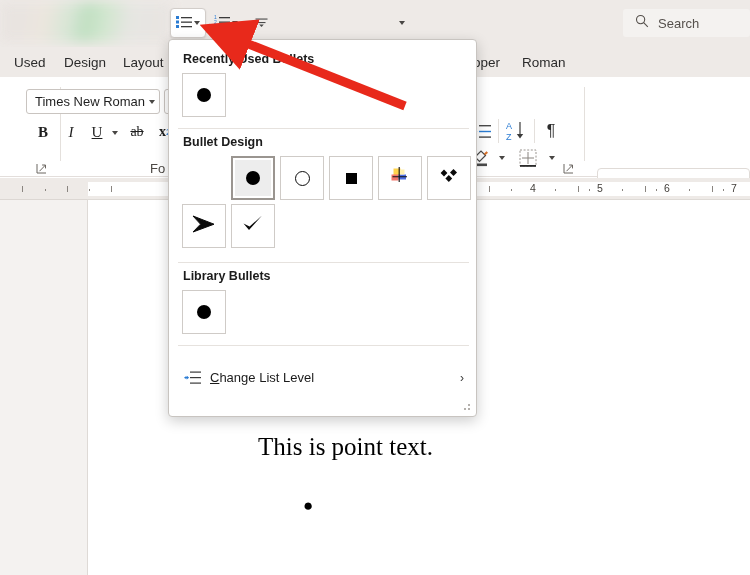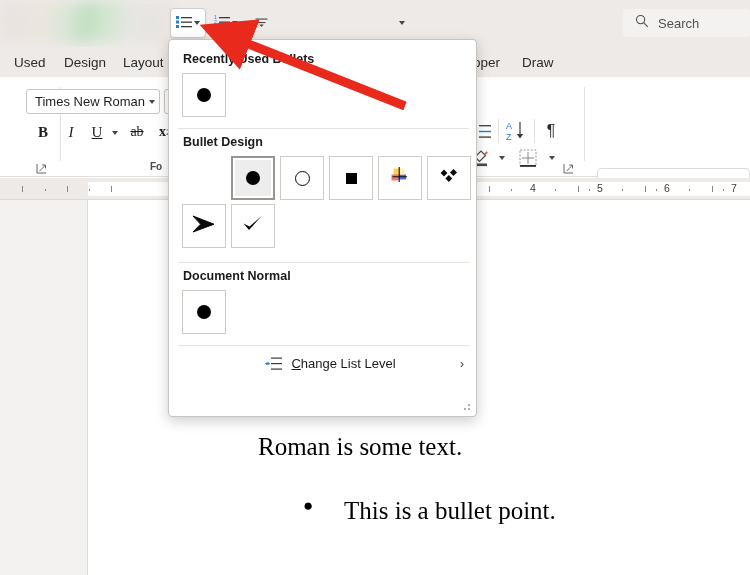--- a/index.html
+++ b/index.html
@@ -128,21 +128,21 @@
     color: #1f1f1f;
   }
 
   .dlg-launch {
     position: absolute;
     width: 11px; height: 11px;
     cursor: default;
   }
   .grp-label {
     position: absolute;
-    font-size: 10px; color: #4d4945; font-weight: bold;
+    font-size: 13px; color: #4d4945;
   }
 
   .stylebox {
     position: absolute; left: 597px; top: 91px;
     width: 153px; height: 57px;
     border: 1px solid #e0dbd7;
     border-radius: 4px;
     background: #fff;
     overflow: hidden;
   }
@@ -337,21 +337,21 @@
       </span>
       <span class="search-label">Search</span>
     </div>
   </div>
 
   <div class="tabstrip">
     <div class="tab" style="left:14px">Used</div>
     <div class="tab" style="left:64px">Design</div>
     <div class="tab" style="left:123px">Layout</div>
     <div class="tab" style="left:470px">loper</div>
-    <div class="tab" style="left:522px">Draw</div>
+    <div class="tab" style="left:522px">Roman</div>
   </div>
 
   <div class="ribbon">
 
     <div class="grp-sep" style="left:60px"></div>
     <div class="grp-sep" style="left:463px"></div>
     <div class="grp-sep" style="left:584px"></div>
 
     <div class="fontbox" style="left:26px; top:12px; width:134px;">
       <span class="nm">Times New Roman</span>
@@ -479,23 +479,22 @@
     <div class="tick dot" style="left:656px"></div>
     <div class="rnum" style="left:667px">6</div>
     <div class="tick dot" style="left:689px"></div>
     <div class="tick" style="left:712px"></div>
     <div class="tick dot" style="left:723px"></div>
     <div class="rnum" style="left:734px">7</div>
   </div>
 
   <div class="docarea">
     <div class="page">
-      <div class="doc-line" style="left:170px; top:233px;">Roman is some text.</div>
+      <div class="doc-line" style="left:170px; top:233px;">This is point text.</div>
       <div class="doc-bullet" style="left:215px; top:296px; font-size:17px;">●</div>
-      <div class="doc-line" style="left:256px; top:297px;">This is a bullet point.</div>
     </div>
 
   </div>
 
   <div class="dropdown">
 
     <div class="dd-head" style="left:14px; top:12px;">Recently Used Bullets</div>
     <div class="bullet-cell" style="left:13px; top:33px;">
       <span class="dot-lg"></span>
     </div>
@@ -546,28 +545,28 @@
     <div class="bullet-cell" style="left:62px; top:164px;">
       <span>
         <svg width="24" height="22" viewBox="0 0 24 22">
           <path d="M2.5 10.5 L8 17 L21 2.5 L8.6 13.6 Z" fill="#0b0b0b"></path>
         </svg>
       </span>
     </div>
 
     <div class="dd-sep" style="top:222px;"></div>
 
-    <div class="dd-head" style="left:14px; top:229px;">Document Normal</div>
+    <div class="dd-head" style="left:14px; top:229px;">Library Bullets</div>
     <div class="bullet-cell" style="left:13px; top:250px;">
       <span class="dot-lg"></span>
     </div>
 
     <div class="dd-sep" style="top:305px;"></div>
 
-    <div class="dd-menuitem" style="top:310px;justify-content:center;">
+    <div class="dd-menuitem" style="top:324px;">
       <span style="margin-left:14px; display:flex; align-items:center;">
         <svg width="17" height="14" viewBox="0 0 17 14">
           <rect x="6" y="0.5" width="11" height="1.2" fill="#3B3B3B"></rect>
           <rect x="6" y="6" width="11" height="1.2" fill="#3B3B3B"></rect>
           <rect x="6" y="11.5" width="11" height="1.2" fill="#3B3B3B"></rect>
           <line x1="0.5" y1="6.6" x2="4.5" y2="6.6" stroke="#2B7CD3" stroke-width="1.2"></line>
           <path d="M0.5 6.6 L2.4 4.8 L2.4 8.4 Z" fill="#2B7CD3"></path>
           <path d="M4.8 6.6 L2.9 4.8 L2.9 8.4 Z" fill="#2B7CD3"></path>
         </svg>
       </span>

